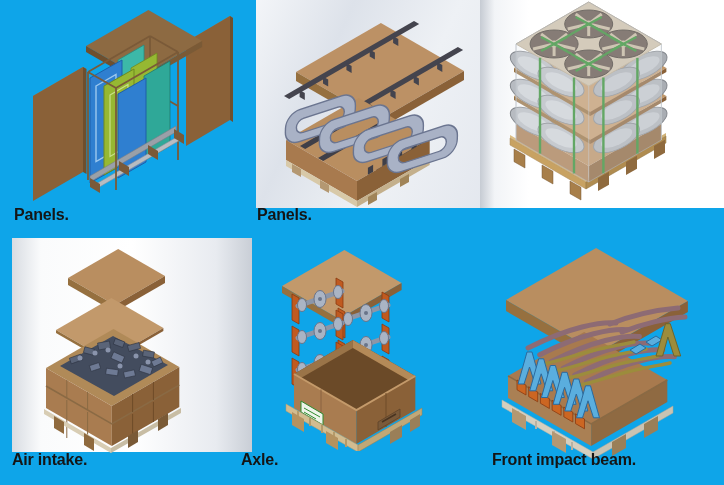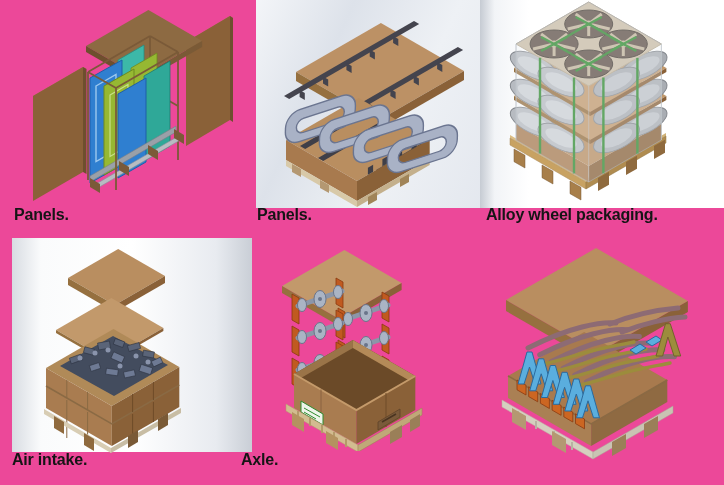--- a/index.html
+++ b/index.html
@@ -1,17 +1,17 @@
 <!DOCTYPE html>
 <html><head>
 <meta charset="utf-8">
 <style>
   html,body{margin:0;padding:0;background:#ffffff;}
   body{font-family:"Liberation Sans",sans-serif;}
-  #canvas{position:relative;width:724px;height:485px;background:#ec4899;overflow:hidden;}
+  #canvas{position:relative;width:724px;height:485px;background:#0ea5e9;overflow:hidden;}
   .cellbg{position:absolute;}
   .bg-bumpers{left:256px;top:0;width:234px;height:208px;
     background:linear-gradient(115deg,#f3f5f8 0%,#dde2ea 30%,#eef1f5 62%,#e3e7ee 100%);}
   .bg-alloy{left:480px;top:0;width:244px;height:208px;
     background:linear-gradient(90deg,#c6cbd3 0%,#f2f4f7 6%,#ffffff 20%,#ffffff 100%);}
   .bg-air{left:12px;top:238px;width:240px;height:214px;
     background:linear-gradient(90deg,#d8dce2 0%,#fafbfc 12%,#ffffff 50%,#e8ebf0 85%,#c9ced6 100%);}
   .illus{position:absolute;}
   .caption{position:absolute;font-size:16px;font-weight:bold;color:#151515;
     letter-spacing:-0.2px;white-space:nowrap;z-index:5;}
@@ -448,17 +448,17 @@
       <polygon points="113,214 193,168 193,175 113,221" fill="#c9c3b3" stroke="#aaa494" stroke-width="0.5"></polygon>
       <polygon points="32,170 46,178 46,192 32,184" fill="#b49872"></polygon>
       <polygon points="72,193 86,201 86,215 72,207" fill="#b49872"></polygon>
       <polygon points="132,204 146,196 146,210 132,218" fill="#9a7f58"></polygon>
       <polygon points="164,186 178,178 178,192 164,200" fill="#9a7f58"></polygon>
     </g>
   </svg>
 
   <div class="caption" style="left:14px;top:206px">Panels.</div>
   <div class="caption" style="left:257px;top:206px">Panels.</div>
-  <div class="caption" style="left:486px;top:206px">Alloy wheel packaging.</div>
   <div class="caption" style="left:12px;top:451px">Air intake.</div>
   <div class="caption" style="left:241px;top:451px">Axle.</div>
+  <div class="caption" style="left:492px;top:451px">Front impact beam.</div>
 
 </div>
 
 </body></html>

